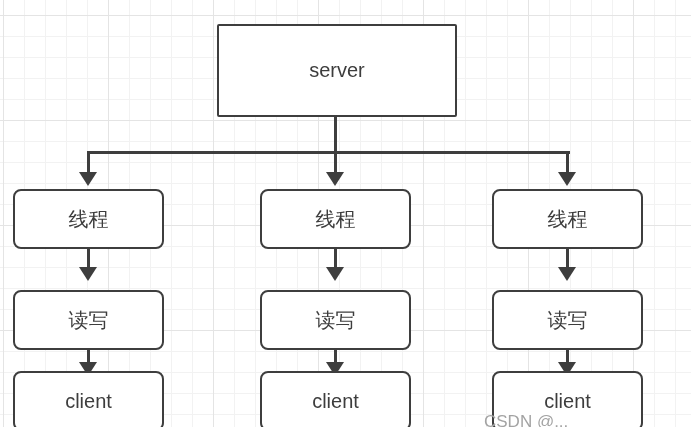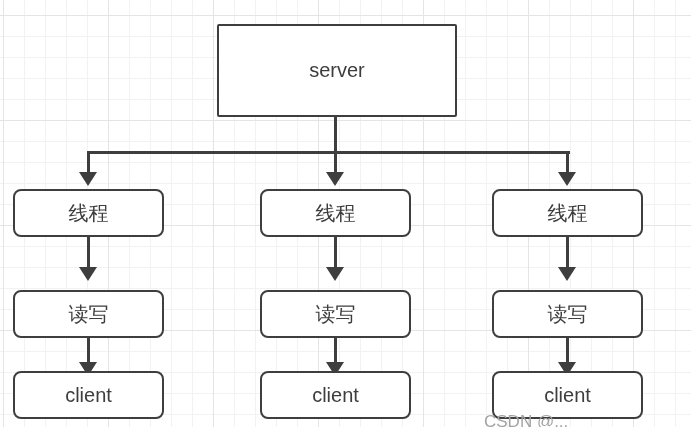--- a/index.html
+++ b/index.html
@@ -34,21 +34,21 @@
     justify-content: center;
     font-size: 20px;
     color: #3d3d3d;
     z-index: 2;
   }
   .node--server {
     left: 217px; top: 24px; width: 240px; height: 93px;
     border-radius: 2px;
   }
   .node--small {
-    width: 151px; height: 48px;
+    width: 151px; height: 60px;
     border-radius: 8px;
   }
   .col0 { left: 13px; }
   .col1 { left: 260px; }
   .col2 { left: 492px; }
   .row-thread { top: 189px; }
   .row-rw     { top: 290px; }
   .row-client { top: 371px; }
 
   .edge {

